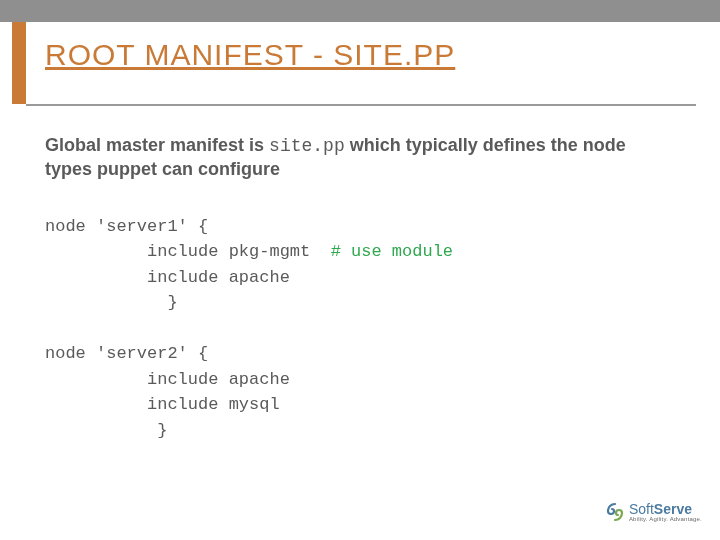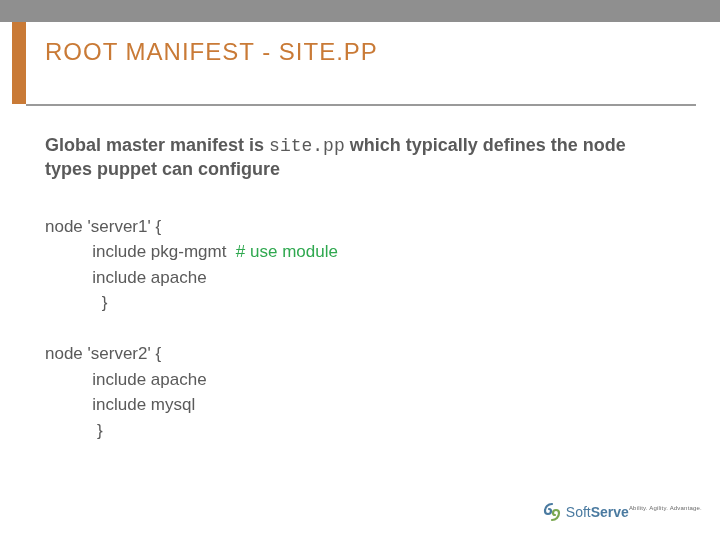--- a/index.html
+++ b/index.html
@@ -24,24 +24,25 @@
     top: 22px;
     left: 12px;
     width: 14px;
     height: 82px;
     background: #c97a36;
   }
   .title {
     position: absolute;
     top: 38px;
     left: 45px;
-    font-size: 24px;
+    font-size: 30px;
     letter-spacing: 1px;
     color: #c97a36;
     font-weight: 400;
+    text-decoration: underline;
   }
   .divider {
     position: absolute;
     top: 104px;
     left: 26px;
     width: 670px;
     height: 2px;
     background: #9a9a9a;
   }
   .subtitle {
@@ -55,37 +56,38 @@
     line-height: 1.25;
   }
   .subtitle .mono {
     font-family: "Courier New", Courier, monospace;
     font-weight: normal;
   }
   .code {
     position: absolute;
     top: 188px;
     left: 45px;
-    font-family: Liberation Sans, sans-serif;
+    font-family: Liberation Mono, monospace;
     font-size: 17px;
     color: #5a5a5a;
     line-height: 1.5;
     white-space: pre;
   }
   .comment { color: #2fa84f; }
   .logo {
     position: absolute;
     bottom: 18px;
     right: 18px;
     display: flex;
     align-items: center;
     gap: 4px;
   }
   .logo-text {
     display: flex;
+    flex-direction: column;
     line-height: 1;
   }
   .logo-name {
     font-family: Arial, sans-serif;
     font-size: 14px;
     color: #4a7aa0;
     font-weight: bold;
   }
   .logo-name .soft { font-weight: 300; }
   .logo-tag {

